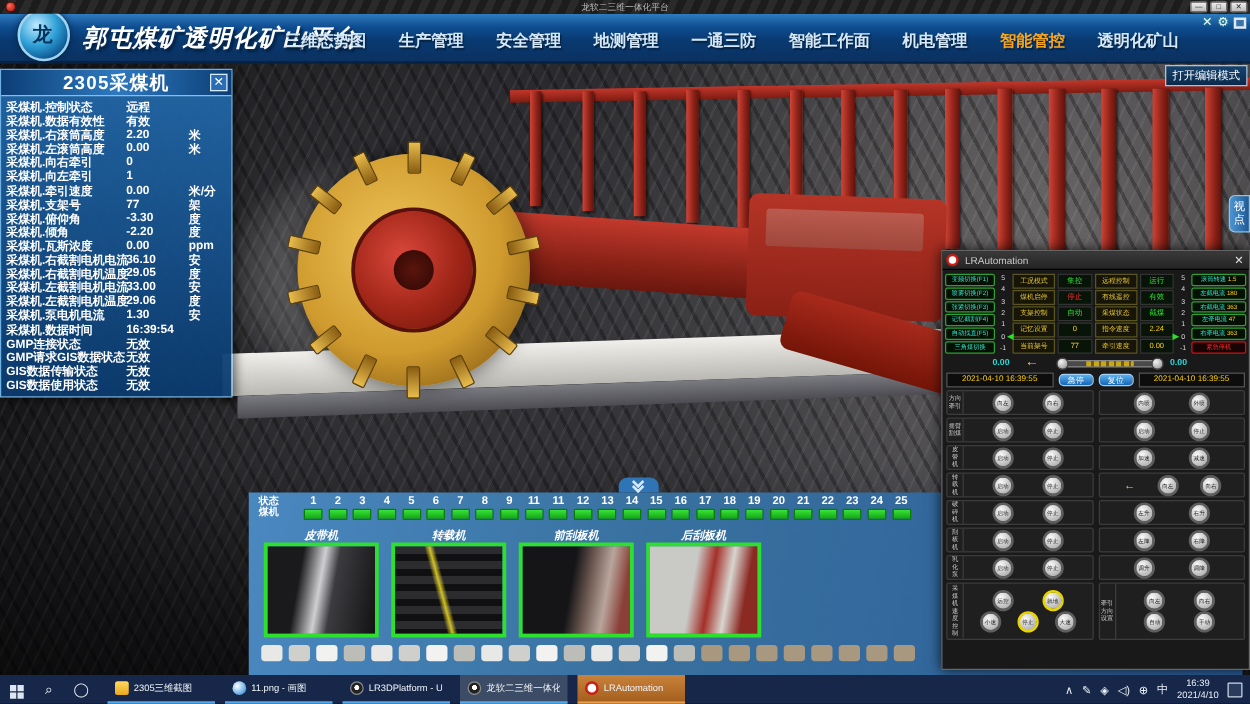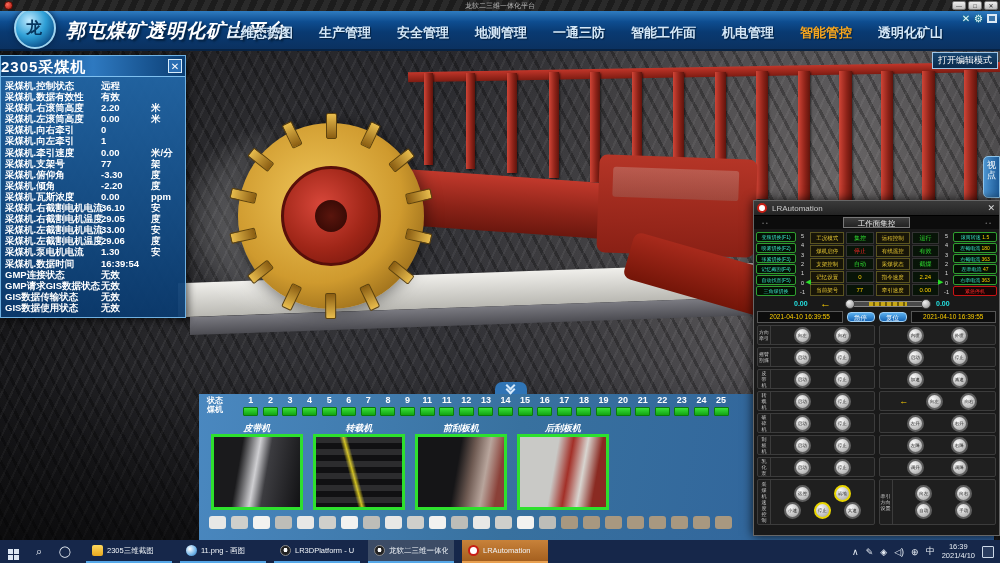--- a/index.html
+++ b/index.html
@@ -80,31 +80,31 @@
     background:radial-gradient(circle at 40% 38%, #d8473a, #a02618 55%, #6d130a); border:3px solid #58100a;}
   #hub::after { content:""; position:absolute; left:31px; top:31px; width:32px; height:32px; border-radius:50%;
     background:radial-gradient(#5a150d,#2e0703); }
 
   
   #left-panel { position:absolute; left:0; top:55px; width:186px; z-index:10;
     background:linear-gradient(180deg, rgba(35,105,170,0.95), rgba(10,58,110,0.95));
     border:1px solid #6fb1e2; box-shadow:2px 2px 8px rgba(0,0,0,.6); }
   #lp-head { position:relative; height:21px; background:linear-gradient(90deg,#0b3e74,#2e79c0 50%,#0b3e74);
     border-bottom:1px solid #7fc0ef; }
-  #lp-title { text-align:left; color:#fff; font-size:15px; font-weight:bold; line-height:21px; letter-spacing:1px;}
+  #lp-title { text-align:center; color:#fff; font-size:15px; font-weight:bold; line-height:21px; letter-spacing:1px;}
   #lp-close { position:absolute; right:3px; top:3px; width:14px; height:14px; border:1px solid #d7ecfb;
     color:#fff; font-size:10px; line-height:13px; text-align:center; background:#2a6db2; cursor:pointer;}
   #lp-rows { padding:3px 0 4px 0; }
   .lp-row { position:relative; height:11.1px; color:#fff; font-size:9.5px; font-weight:bold; white-space:nowrap;}
   .lp-name { position:absolute; left:4px; top:0; }
   .lp-val  { position:absolute; left:100px; top:0; }
   .lp-unit { position:absolute; left:150px; top:0; }
 
   
-  #viewpoint-tab { position:absolute; left:983px; top:156px; width:17px; height:42px; z-index:12;
+  #viewpoint-tab { position:absolute; left:983px; top:156px; width:17px; height:30px; z-index:12;
     background:linear-gradient(90deg,#4c95d2,#1d5globalThis96); background:linear-gradient(90deg,#4c95d2,#1d5a96);
     border-radius:5px 0 0 5px; border:1px solid #8ec4ea; color:#fff; font-size:9px;
     text-align:center; line-height:10px; padding-top:3px; cursor:pointer;}
   #collapse-btn { position:absolute; left:982px; top:458px; width:17px; height:22px; z-index:12;
     background:linear-gradient(#4c95d2,#1d5a96); border-radius:4px; border:1px solid #8ec4ea;
     color:#eaf5ff; font-size:11px; font-weight:bold; text-align:center; line-height:20px; cursor:pointer;}
 
   
   #strip { position:absolute; left:199px; top:394px; width:795px; height:146px; z-index:4;
     background:linear-gradient(100deg,#4a88c0 0%, #38719f 40%, #2c5d99 100%); }
@@ -557,25 +557,20 @@
       <div class="msq" style="background: rgb(168, 152, 128);"></div>
     </div>
 </div>
 
 <div id="auto">
   <div id="auto-title">
     <div id="auto-logo"></div>
     <div id="auto-name">LRAutomation</div>
     <div id="auto-close">✕</div>
   </div>
-  <div id="auto-tab">
-    <span class="tabdots" style="left:8px">• •</span>
-    <span id="auto-tab-btn">工作面集控</span>
-    <span class="tabdots" style="right:8px">• •</span>
-  </div>
   <div id="upper">
     <div id="lbtns">
         <div class="gbtn">变频切换(F1)</div>
         <div class="gbtn">喷雾切换(F2)</div>
         <div class="gbtn">张紧切换(F3)</div>
         <div class="gbtn">记忆截割(F4)</div>
         <div class="gbtn">自动找直(F5)</div>
         <div class="gbtn">三角煤切换</div>
       </div>
     <div class="scale" id="lscale">

